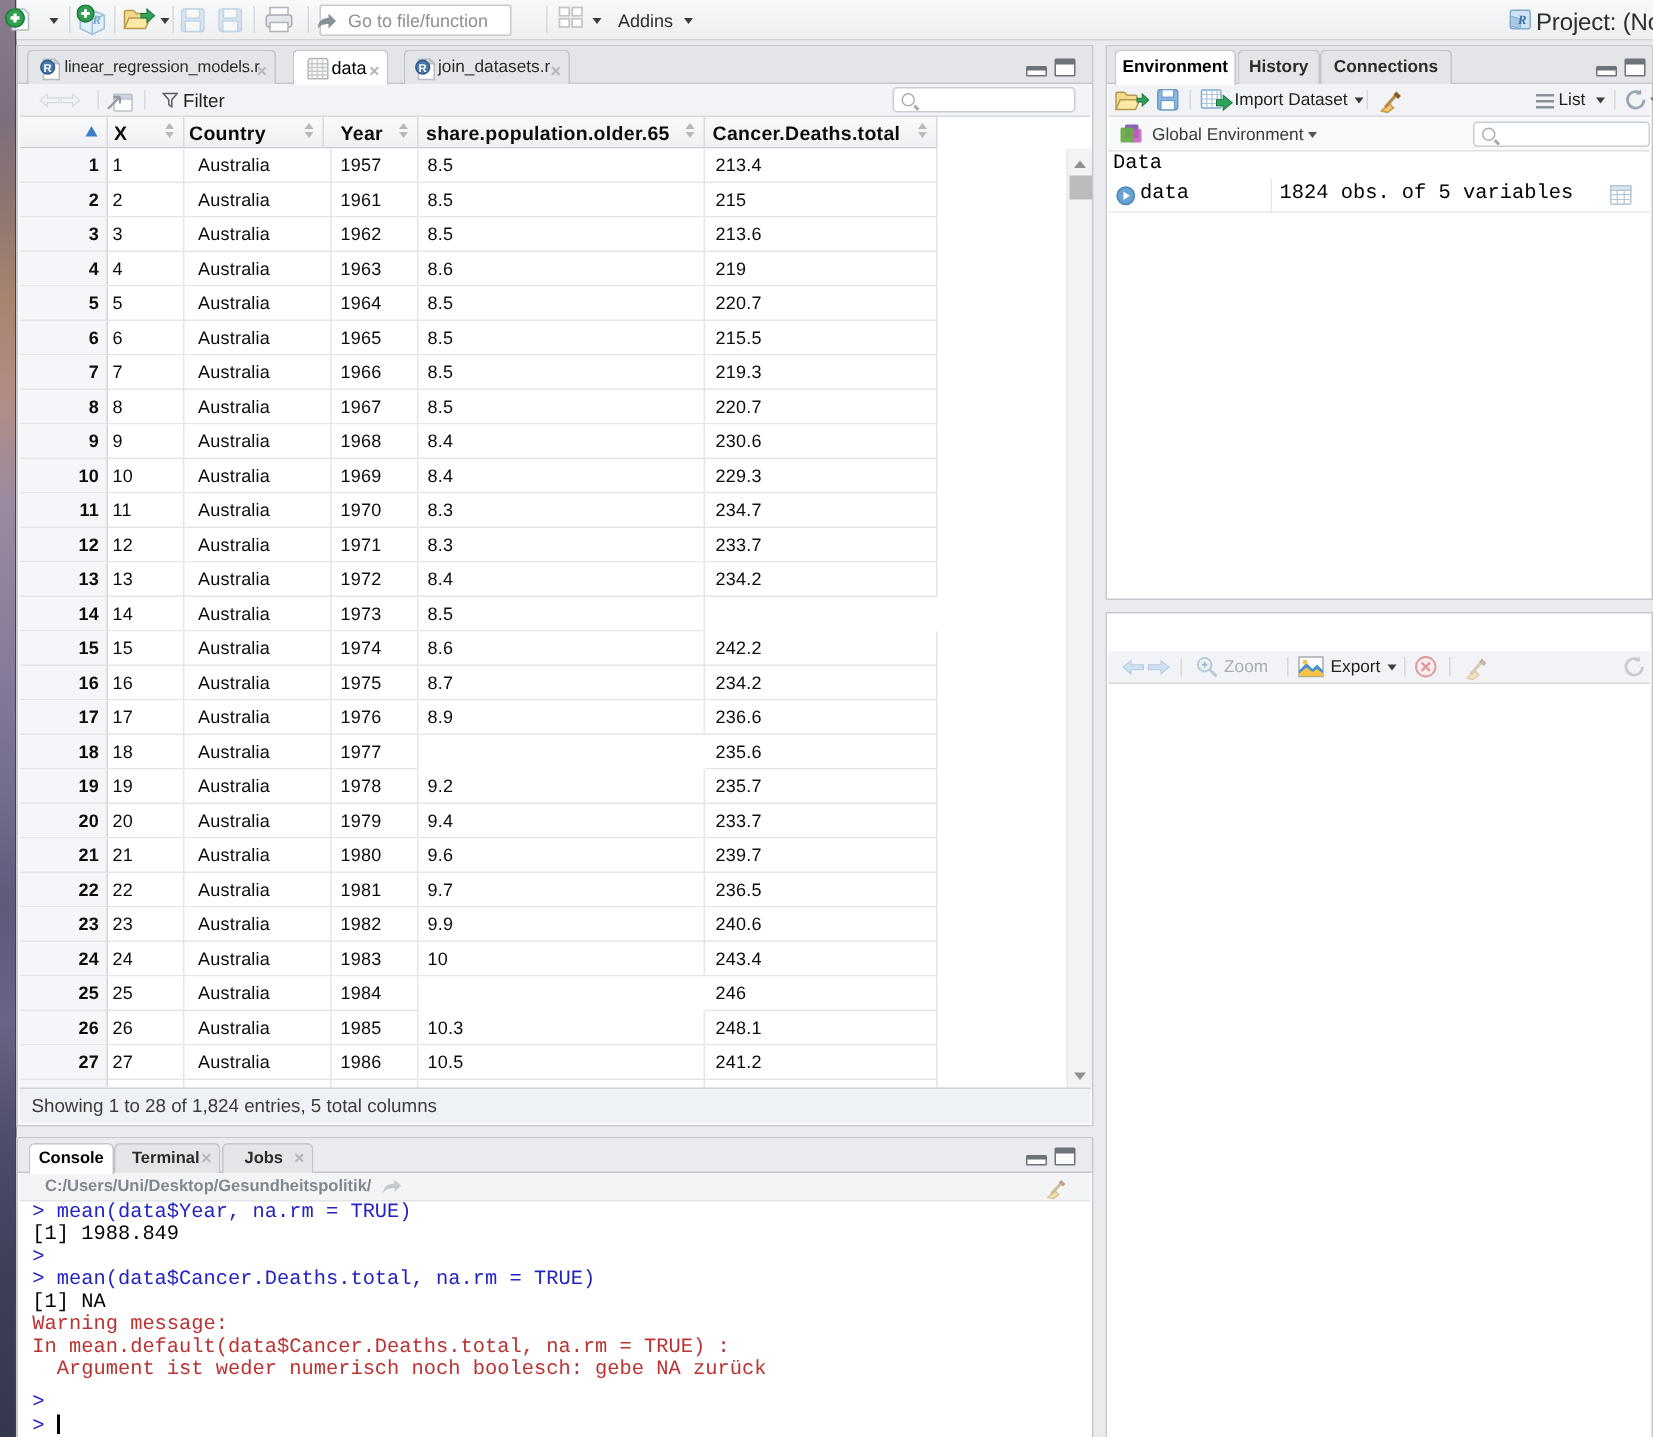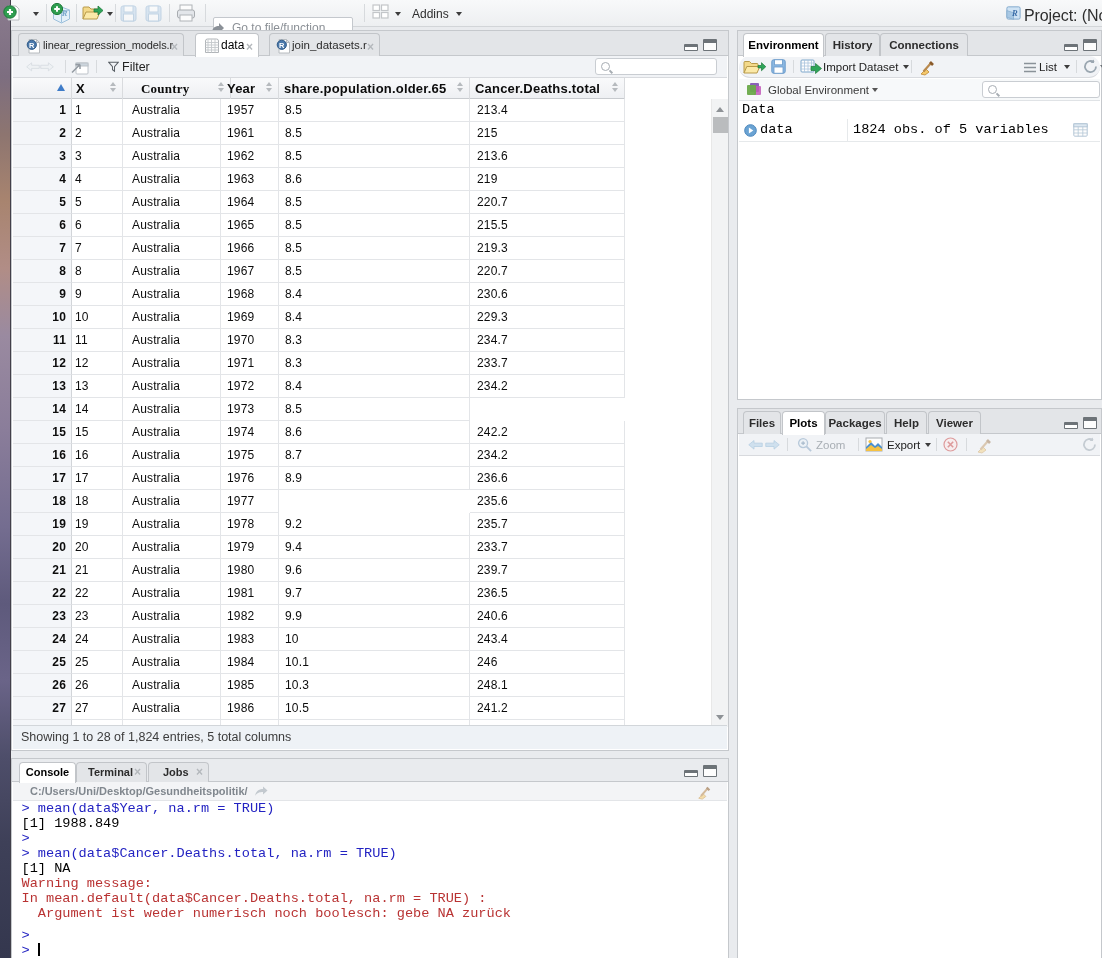--- a/index.html
+++ b/index.html
@@ -105,21 +105,21 @@
   </svg>
   <span class="sep" style="left:158px;"></span>
 
   <svg class="ic" style="left:165px;top:4px;" width="20" height="19" viewBox="0 0 20 19">
     <rect x="4" y="1" width="12" height="6" fill="#fcfcfc" stroke="#b0b4b8"></rect>
     <rect x="1.5" y="6" width="17" height="8" rx="2" fill="#e3e6ea" stroke="#a8acb0"></rect>
     <rect x="4" y="11" width="12" height="6" fill="#fcfcfc" stroke="#b0b4b8"></rect>
   </svg>
   <span class="sep" style="left:194px;"></span>
 
-  <div class="abs" style="left:202px;top:17px;width:140px;height:21px;background:#fff;border:1px solid #c4c8cd;border-radius:2px;">
+  <div class="abs" style="left:202px;top:3px;width:128px;height:21px;background:#fff;border:1px solid #c4c8cd;border-radius:2px;">
     <svg class="ic" style="left:-3px;top:4px;" width="14" height="12" viewBox="0 0 14 12">
       <path d="M1 11 C1 5 5 4 8 4 V1 l5 5 -5 5 V8 C5 8 3 8.5 1 11 z" fill="#8a9097"></path>
     </svg>
     <span class="abs" style="left:18px;top:3px;font-size:12px;color:#8b9096;">Go to file/function</span>
   </div>
   <span class="sep" style="left:353px;"></span>
 
   <svg class="ic" style="left:361px;top:4px;" width="17" height="15" viewBox="0 0 17 15">
     <rect x="1" y="1" width="6.5" height="5.5" fill="#fff" stroke="#c3c6c9" stroke-width="1.2"></rect>
     <rect x="9.5" y="1" width="6.5" height="5.5" fill="#fff" stroke="#c3c6c9" stroke-width="1.2"></rect>
@@ -197,21 +197,21 @@
 
     <div class="search" style="left:582px;top:2px;width:122px;height:17px;">
       <span class="mag" style="left:5px;top:3px;"></span>
     </div>
   </div>
   <div id="thead">
       <div class="hc" style="left:0px;width:59px;padding-left:0px;">
         <span style="position:absolute;right:6px;top:6px;width:0;height:0;border-left:4.5px solid transparent;border-right:4.5px solid transparent;border-bottom:7px solid #3f7cc8;"></span>
       </div>
       <div class="hc" style="left:59px;width:51px;padding-left:4px;">X<span class="sortud"></span></div>
-      <div class="hc" style="left:120px;width:98px;padding-left:8px;font-family:Liberation Serif, serif;">Country<span class="sortud"></span></div>
+      <div class="hc" style="left:105px;width:98px;padding-left:8px;">Country<span class="sortud"></span></div>
       <div class="hc" style="left:208px;width:58px;padding-left:6px;">Year<span class="sortud"></span></div>
       <div class="hc" style="left:266px;width:191px;padding-left:5px;">share.population.older.65<span class="sortud"></span></div>
       <div class="hc" style="left:457px;width:155px;padding-left:5px;">Cancer.Deaths.total<span class="sortud"></span></div>
     </div>
   <div id="tbody">
       <div class="trow">
         <div class="tc num" style="left:0;width:59px;">1</div>
         <div class="tc" style="left:59px;width:51px;padding-left:3px;">1</div>
         <div class="tc" style="left:110px;width:98px;padding-left:9px;">Australia</div>
         <div class="tc" style="left:208px;width:58px;padding-left:6px;">1957</div>
@@ -399,21 +399,20 @@
         <div class="tc" style="left:110px;width:98px;padding-left:9px;">Australia</div>
         <div class="tc" style="left:208px;width:58px;padding-left:6px;">1983</div>
         <div class="tc" style="left:266px;width:191px;padding-left:6px;">10</div>
         <div class="tc" style="left:457px;width:155px;padding-left:7px;">243.4</div>
       </div>
       <div class="trow">
         <div class="tc num" style="left:0;width:59px;">25</div>
         <div class="tc" style="left:59px;width:51px;padding-left:3px;">25</div>
         <div class="tc" style="left:110px;width:98px;padding-left:9px;">Australia</div>
         <div class="tc" style="left:208px;width:58px;padding-left:6px;">1984</div>
-        <div class="tc" style="left:266px;width:191px;padding-left:6px;">10.1</div>
         <div class="tc" style="left:457px;width:155px;padding-left:7px;">246</div>
       </div>
       <div class="trow">
         <div class="tc num" style="left:0;width:59px;">26</div>
         <div class="tc" style="left:59px;width:51px;padding-left:3px;">26</div>
         <div class="tc" style="left:110px;width:98px;padding-left:9px;">Australia</div>
         <div class="tc" style="left:208px;width:58px;padding-left:6px;">1985</div>
         <div class="tc" style="left:266px;width:191px;padding-left:6px;">10.3</div>
         <div class="tc" style="left:457px;width:155px;padding-left:7px;">248.1</div>
       </div>
@@ -475,21 +474,21 @@
 <div id="envpane" class="pane" style="left:737px; top:30px; width:365px; height:370px;">
   <div class="tabbar" style="height:25px;">
     <div class="tab active bold" style="left:5px;width:81px;top:2px;height:24px;line-height:22px;">Environment</div>
     <div class="tab bold" style="left:87px;width:55px;top:2px;height:23px;line-height:22px;">History</div>
     <div class="tab bold" style="left:142px;width:88px;top:2px;height:23px;line-height:22px;">Connections</div>
     <div class="minmax" style="right:4px;top:8px;">
         <span class="mm1"></span>
         <span class="mm2"></span>
       </div>
   </div>
-  <div class="ptool" style="border-bottom:1px solid #d8dade;border-radius:11px;">
+  <div class="ptool" style="border-bottom:1px solid #d8dade;">
     <svg class="ic" style="left:4px;top:4px;" width="23" height="14" viewBox="0 0 23 14">
       <path d="M1 13 V2.5 a1 1 0 0 1 1-1 h4.5 l2 2 h5.5 a1 1 0 0 1 1 1 v1.5" fill="#f3d98a" stroke="#b89a4a"></path>
       <path d="M1 13 L3.8 6.5 h13 l-2.8 6.5 z" fill="#fbe9a8" stroke="#b89a4a"></path>
       <path d="M15 5.5 h3.5 v-2.8 l4.3 4 -4.3 4 v-2.8 H15 z" fill="#2ea55a" stroke="#1e7a3a" stroke-width="0.7"></path>
     </svg>
     <svg class="ic" style="left:32px;top:3px;" width="15" height="15" viewBox="0 0 15 15">
       <rect x="0.8" y="0.8" width="13.4" height="13.4" rx="1.8" fill="#8cb8e2" stroke="#6a9aca"></rect>
       <rect x="3.6" y="0.8" width="7.8" height="5" fill="#ffffff" stroke="#6a9aca" stroke-width="0.8"></rect>
       <rect x="3" y="8" width="9" height="6.2" fill="#ffffff" stroke="#6a9aca" stroke-width="0.8"></rect>
     </svg>
@@ -543,31 +542,20 @@
     <span class="mono" style="position:absolute;left:114px;top:3px;font-size:13.6px;color:#000;">1824 obs. of 5 variables</span>
     <svg class="ic" style="right:12px;top:4px;" width="15" height="14" viewBox="0 0 15 14">
       <rect x="0.8" y="0.8" width="13.4" height="12.4" rx="1" fill="#fdfdfd" stroke="#b4c6d6"></rect>
       <rect x="0.8" y="0.8" width="13.4" height="3" fill="#dde8f1" stroke="#b4c6d6"></rect>
       <path d="M0.8 6.8 h13.4 M0.8 10 h13.4 M5.2 3.8 v9.4 M9.8 3.8 v9.4" stroke="#b4c6d6" stroke-width="0.8"></path>
     </svg>
   </div>
 </div>
 
 <div id="plotspane" class="pane" style="left:737px; top:408px; width:365px; height:551px;">
-  <div class="tabbar" style="height:25px;">
-    <div class="tab bold" style="left:5px;width:38px;top:2px;height:23px;line-height:22px;">Files</div>
-    <div class="tab active bold" style="left:44px;width:43px;top:2px;height:24px;line-height:22px;">Plots</div>
-    <div class="tab bold" style="left:87px;width:60px;top:2px;height:23px;line-height:22px;">Packages</div>
-    <div class="tab bold" style="left:148px;width:41px;top:2px;height:23px;line-height:22px;">Help</div>
-    <div class="tab bold" style="left:190px;width:53px;top:2px;height:23px;line-height:22px;">Viewer</div>
-    <div class="minmax" style="right:4px;top:8px;">
-        <span class="mm1"></span>
-        <span class="mm2"></span>
-      </div>
-  </div>
   <div class="ptool" style="border-bottom:1px solid #d8dade;">
     <svg class="ic" style="left:9px;top:5px;" width="15" height="12" viewBox="0 0 20 15">
       <path d="M8 1.5 v3.5 h11 v4.5 H8 V13 L1 7.2 z" fill="#cfe0ee" stroke="#b4cee2"></path>
     </svg>
     <svg class="ic" style="left:26px;top:5px;" width="15" height="12" viewBox="0 0 20 15">
       <path d="M12 1.5 v3.5 H1 v4.5 h11 V13 l7-5.8 z" fill="#cfe0ee" stroke="#b4cee2"></path>
     </svg>
     <span class="sep" style="left:48px;"></span>
     <svg class="ic" style="left:58px;top:3px;opacity:0.55;" width="15" height="15" viewBox="0 0 16 16">
       <circle cx="6.5" cy="6.5" r="4.8" fill="#e8f0f6" stroke="#8aa8c4" stroke-width="1.4"></circle>

